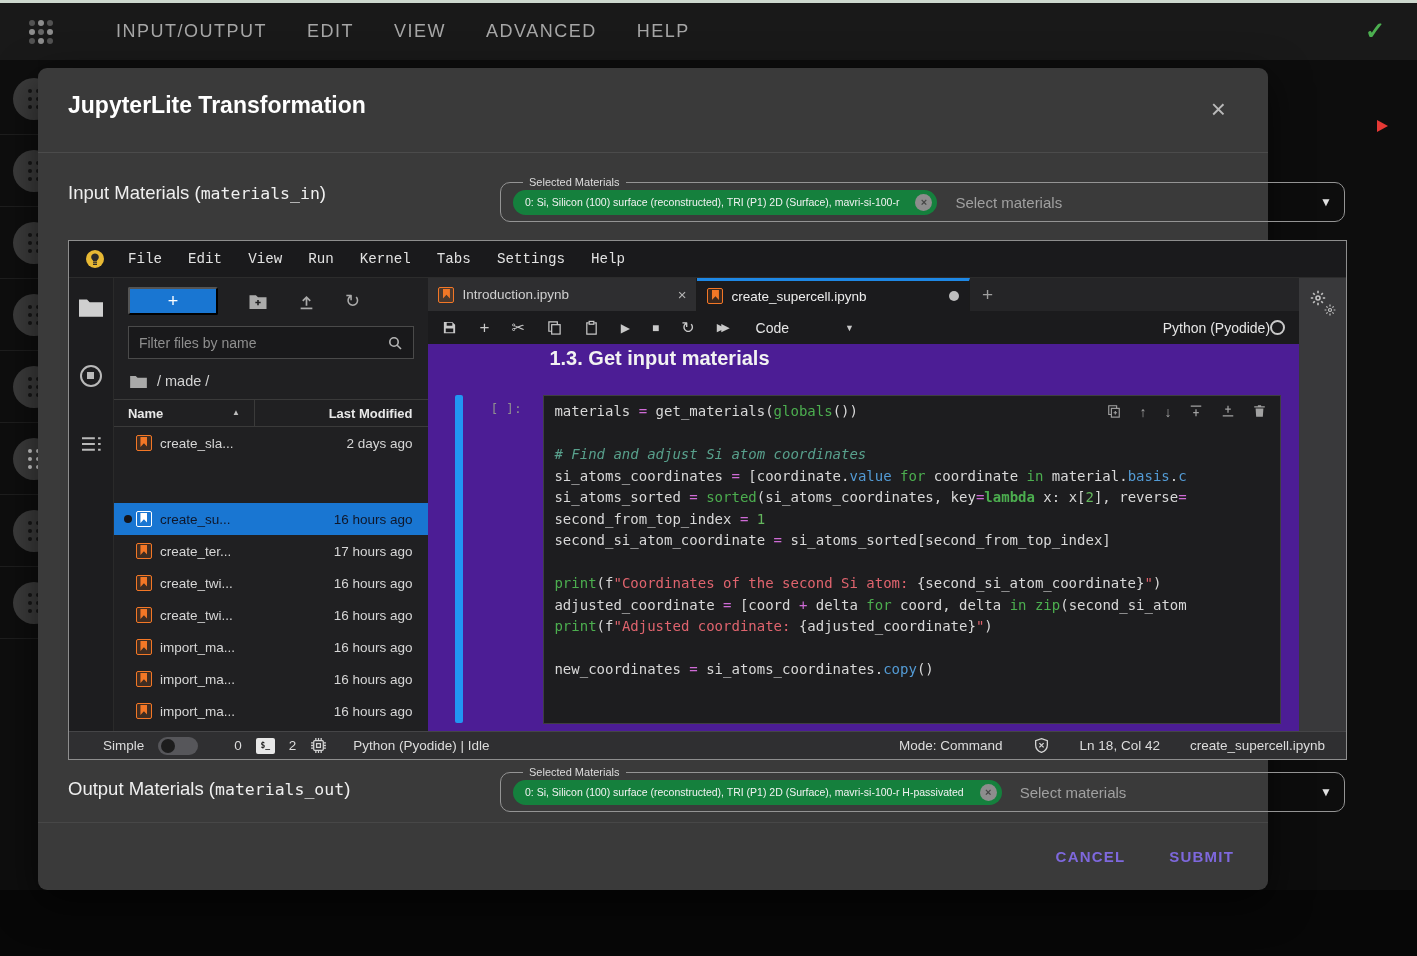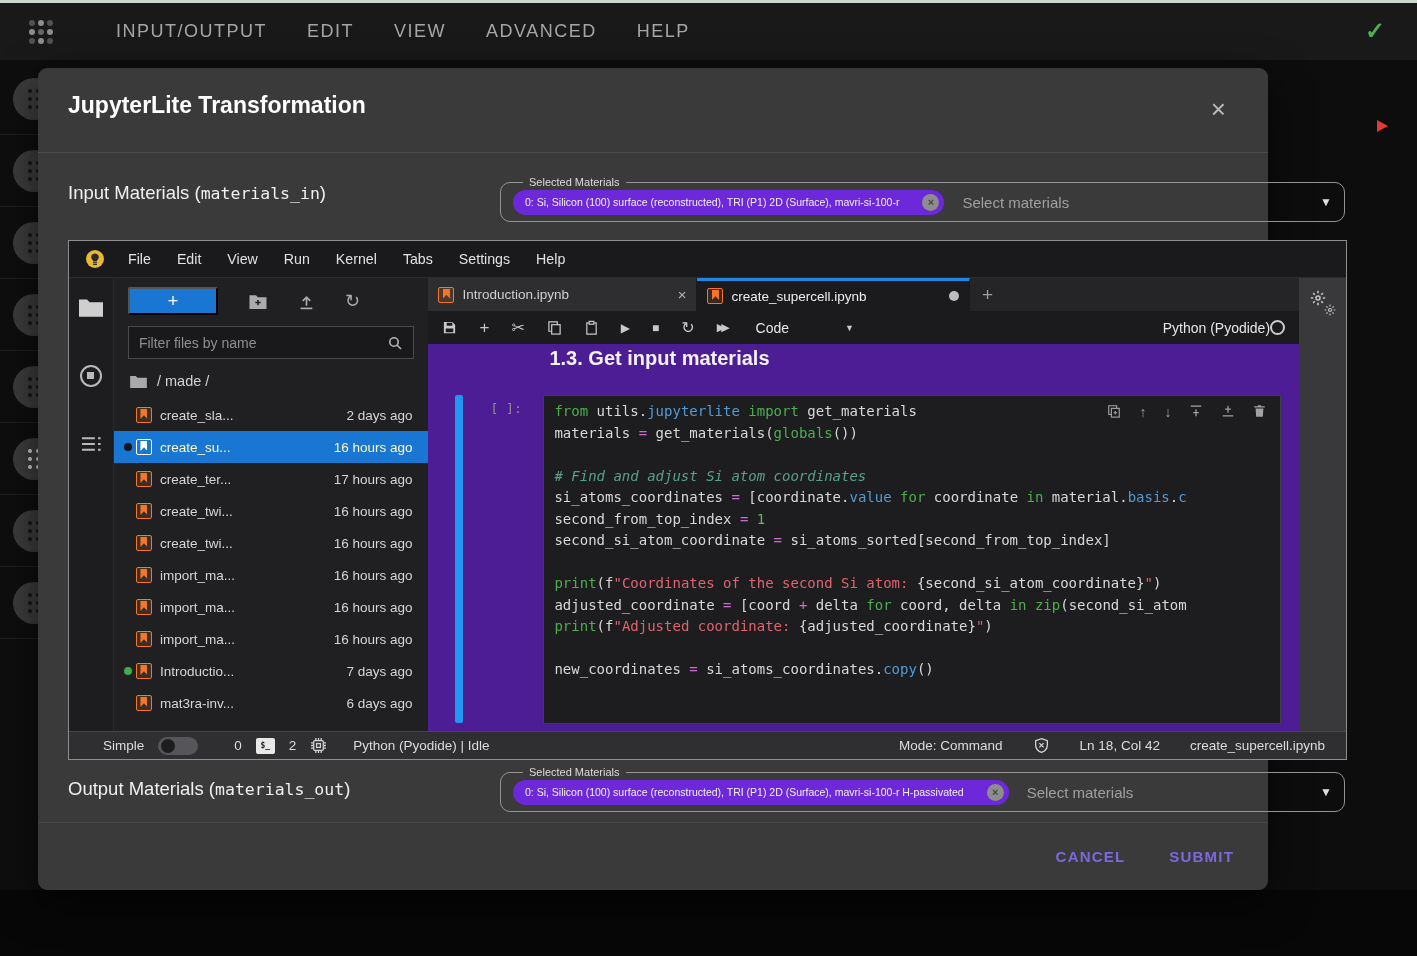--- a/index.html
+++ b/index.html
@@ -31,21 +31,21 @@
   .dialog { position:absolute; left:38px; top:68px; width:1230px; height:822px; background:#3a3a3a;
     border-radius:9px; box-shadow:0 12px 40px rgba(0,0,0,.6); }
   .dlg-title { position:absolute; left:30px; top:24px; color:#fff; font-size:23px; font-weight:bold; }
   .dlg-close { position:absolute; right:42px; top:28px; color:#b9b9b9; font-size:26px; line-height:1; cursor:pointer; }
   .dlg-divider { position:absolute; left:0; top:84px; width:100%; height:1px; background:#4b4b4b; }
   .mat-label { position:absolute; left:30px; color:#efefef; font-size:18.5px; }
   .mat-label .mono { font-family:"DejaVu Sans Mono", monospace; font-size:16.5px; }
   .mat-fieldset { position:absolute; left:462px; width:845px; height:46px; border:1px solid #949494; border-radius:10px; padding:0 12px; }
   .mat-fieldset legend { margin-left:10px; padding:0 6px; font-size:11px; color:#dcdcdc; }
   .mat-fieldset .inner { display:flex; align-items:center; height:32px; margin-top:-2px; }
-  .chip { display:flex; align-items:center; gap:23px; background:#6d28d9; border-radius:13px; height:25px; padding:0 5px 0 12px;
+  .chip { display:flex; align-items:center; gap:16px; background:#15803d; border-radius:13px; height:25px; padding:0 5px 0 12px;
     color:#f2f2f2; font-size:10.5px; white-space:nowrap; }
   .chip-x { width:17px; height:17px; border-radius:50%; background:#8d8d8d; color:#454545; font-size:11px; font-weight:bold;
     display:flex; align-items:center; justify-content:center; cursor:pointer; }
   .select-ph { margin-left:18px; color:#a0a0a0; font-size:15px; }
   .dd-arrow { margin-left:auto; color:#e0e0e0; font-size:12px; }
   
   .dlg-actions { position:absolute; left:0; top:754px; width:100%; height:68px; border-top:1px solid #474747;
     display:flex; align-items:center; justify-content:flex-end; gap:44px; padding-right:34px; }
   .dlg-btn { color:#7e68dd; font-size:15px; font-weight:bold; letter-spacing:1.2px; cursor:pointer; background:none; border:none;
     font-family:"Liberation Sans", sans-serif; }
@@ -72,21 +72,21 @@
   .fb-filter .search { margin-left:auto; color:#b5b5b5; display:flex; }
   .fb-crumb { height:36px; display:flex; align-items:center; padding-left:16px; gap:10px; color:#d2d2d2; font-size:14.5px; }
   .fb-crumb .fold { color:#a9a9a9; display:flex; }
   .fb-header { position:relative; height:28px; border-top:1px solid #3a3a3a; border-bottom:1px solid #3a3a3a; font-size:13px; font-weight:bold; color:#e8e8e8; }
   .fb-header .h-name { position:absolute; left:14px; top:6px; }
   .fb-header .h-sort { position:absolute; left:118px; top:8px; font-size:8px; color:#bdbdbd; }
   .fb-header .h-div { position:absolute; left:140px; top:0; width:1px; height:100%; background:#3a3a3a; }
   .fb-header .h-mod { position:absolute; right:16px; top:6px; }
   .fb-list { flex:1; overflow:hidden; }
   .fb-row { height:32px; display:flex; align-items:center; color:#d6d6d6; font-size:13.5px; position:relative; padding-left:46px; }
-  .fb-row.selected { background:#1976d2; color:#fef9c3; }
+  .fb-row.selected { background:#1976d2; color:#0f172a;margin-top:44px; }
   .fb-dot { position:absolute; left:10px; width:8px; height:8px; border-radius:50%; }
   .fb-dot.dark { background:#15151a; }
   .fb-dot.green { background:#3fab4a; }
   .fb-name { white-space:nowrap; }
   .fb-mod { margin-left:auto; padding-right:16px; white-space:nowrap; }
   .nb-icon { position:absolute; left:22px; width:16px; height:16px; border:1.5px solid #f37726; border-radius:2px;
     background:rgba(243,119,38,.15); display:flex; align-items:flex-start; justify-content:center; }
   .nb-icon .bm { width:7px; height:10px; margin-top:1px; background:#f37726; clip-path:polygon(0 0,100% 0,100% 100%,50% 62%,0 100%); }
   .nb-icon.white { border-color:#fff; background:transparent; }
   .nb-icon.white .bm { background:#fff; }
@@ -270,21 +270,21 @@
     <div class="jlab">
       <div class="jl-menubar">
         <span class="bulb">
           <svg width="20" height="20" viewBox="0 0 20 20">
               <circle cx="10" cy="10" r="9" fill="#e8b934"></circle>
               <path d="M10 4.5c-2.2 0-3.8 1.6-3.8 3.6 0 1.3.7 2.2 1.4 3 .4.4.6 1 .6 1.4h3.6c0-.5.2-1 .6-1.4.7-.8 1.4-1.7 1.4-3 0-2-1.6-3.6-3.8-3.6z" fill="#2b2b2b"></path>
               <rect x="8" y="13.2" width="4" height="1.1" fill="#2b2b2b"></rect>
               <rect x="8" y="14.9" width="4" height="1.1" fill="#2b2b2b"></rect>
             </svg>
         </span>
-        <nav id="jl-menu" style="display:flex;">
+        <nav id="jl-menu" style="display:flex;font-family:Liberation Mono, monospace;">
             <span class="jl-menu-item">File</span>
             <span class="jl-menu-item">Edit</span>
             <span class="jl-menu-item">View</span>
             <span class="jl-menu-item">Run</span>
             <span class="jl-menu-item">Kernel</span>
             <span class="jl-menu-item">Tabs</span>
             <span class="jl-menu-item">Settings</span>
             <span class="jl-menu-item">Help</span>
           </nav>
       </div>
@@ -332,20 +332,26 @@
             </span>
           </div>
           <div class="fb-crumb">
             <span class="fold">
               <svg width="17" height="13" viewBox="0 0 18 14">
                   <path fill="#a9a9a9" d="M0 1h6l2 2h10v11H0z"></path>
                 </svg>
             </span>
             <span>/ made /</span>
           </div>
+          <div class="fb-header">
+            <span class="h-name">Name</span>
+            <span class="h-sort">▲</span>
+            <span class="h-div"></span>
+            <span class="h-mod">Last Modified</span>
+          </div>
           <div class="fb-list" id="fb-list">
               <div class="fb-row">
                 <span class="nb-icon">
                   <span class="bm"></span>
                 </span>
                 <span class="fb-name">create_sla...</span>
                 <span class="fb-mod">2 days ago</span>
               </div>
               <div class="fb-row selected">
                 <span class="fb-dot dark"></span>
@@ -465,25 +471,25 @@
               <span class="kernel-circle"></span>
             </span>
           </div>
 
           <div class="nb-content">
             <div class="nb-heading">1.3. Get input materials</div>
             <div class="cell-bar"></div>
             <div class="cell-prompt">[ ]:</div>
             <div class="code-cell">
               <div class="code-block" id="code-block">
-                  <div class="code-line"><span class="tk-kw">from</span><span class="tk-pl"> utils.</span><span class="tk-prop">jupyterlite</span><span class="tk-kw"> import</span><span class="tk-pl"> get_materials</span></div>
                   <div class="code-line"><span class="tk-pl">materials </span><span class="tk-op">=</span><span class="tk-pl"> get_materials(</span><span class="tk-kw">globals</span><span class="tk-pl">())</span></div>
                   <div class="code-line">&nbsp;</div>
                   <div class="code-line"><span class="tk-com"># Find and adjust Si atom coordinates</span></div>
                   <div class="code-line"><span class="tk-pl">si_atoms_coordinates </span><span class="tk-op">=</span><span class="tk-pl"> [coordinate.</span><span class="tk-prop">value</span><span class="tk-kw"> for</span><span class="tk-pl"> coordinate </span><span class="tk-kw">in</span><span class="tk-pl"> material.</span><span class="tk-prop">basis</span><span class="tk-pl">.</span><span class="tk-prop">c</span></div>
+                  <div class="code-line"><span class="tk-pl">si_atoms_sorted </span><span class="tk-op">=</span><span class="tk-kw"> sorted</span><span class="tk-pl">(si_atoms_coordinates, key</span><span class="tk-op">=</span><span class="tk-kwb">lambda</span><span class="tk-pl"> x: x[</span><span class="tk-num">2</span><span class="tk-pl">], reverse</span><span class="tk-op">=</span></div>
                   <div class="code-line"><span class="tk-pl">second_from_top_index </span><span class="tk-op">=</span><span class="tk-pl"> </span><span class="tk-num">1</span></div>
                   <div class="code-line"><span class="tk-pl">second_si_atom_coordinate </span><span class="tk-op">=</span><span class="tk-pl"> si_atoms_sorted[second_from_top_index]</span></div>
                   <div class="code-line">&nbsp;</div>
                   <div class="code-line"><span class="tk-kw">print</span><span class="tk-pl">(f</span><span class="tk-str">"Coordinates of the second Si atom: </span><span class="tk-pl">{second_si_atom_coordinate}</span><span class="tk-str">"</span><span class="tk-pl">)</span></div>
                   <div class="code-line"><span class="tk-pl">adjusted_coordinate </span><span class="tk-op">=</span><span class="tk-pl"> [coord </span><span class="tk-op">+</span><span class="tk-pl"> delta </span><span class="tk-kw">for</span><span class="tk-pl"> coord, delta </span><span class="tk-kw">in</span><span class="tk-kw"> zip</span><span class="tk-pl">(second_si_atom</span></div>
                   <div class="code-line"><span class="tk-kw">print</span><span class="tk-pl">(f</span><span class="tk-str">"Adjusted coordinate: </span><span class="tk-pl">{adjusted_coordinate}</span><span class="tk-str">"</span><span class="tk-pl">)</span></div>
                   <div class="code-line">&nbsp;</div>
                   <div class="code-line"><span class="tk-pl">new_coordinates </span><span class="tk-op">=</span><span class="tk-pl"> si_atoms_coordinates.</span><span class="tk-prop">copy</span><span class="tk-pl">()</span></div>
                 </div>
               <div class="cell-icons">

